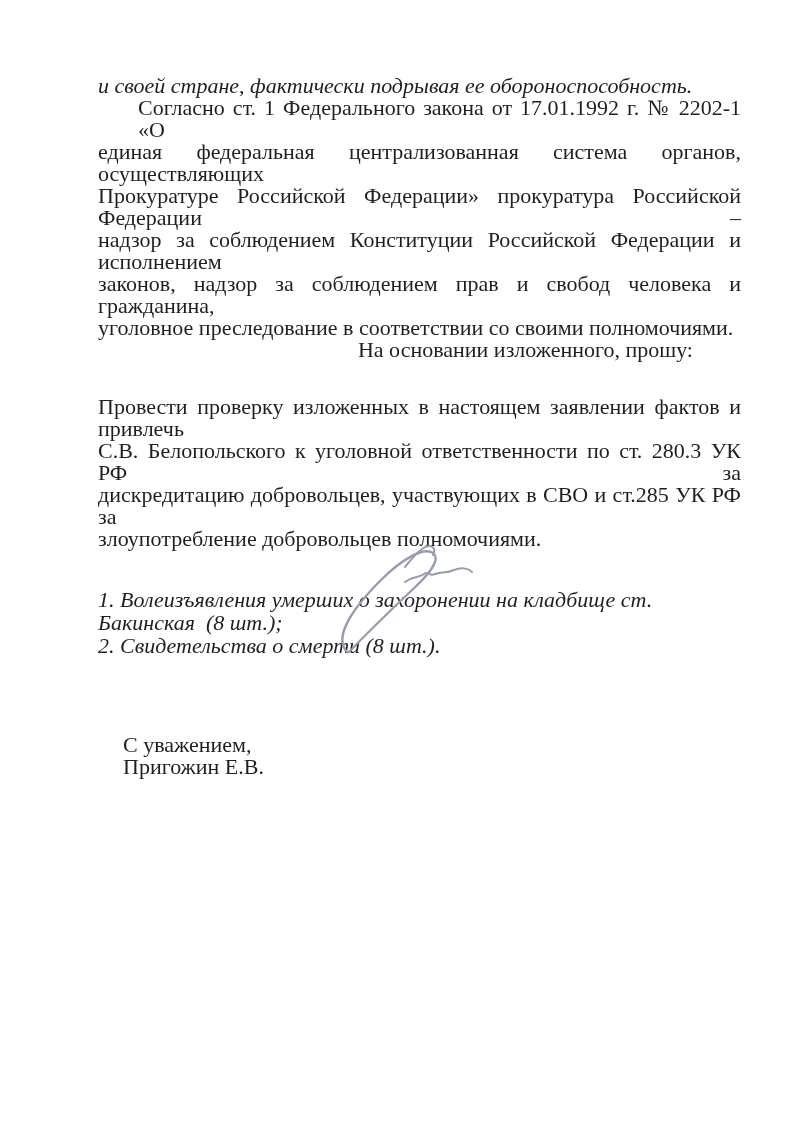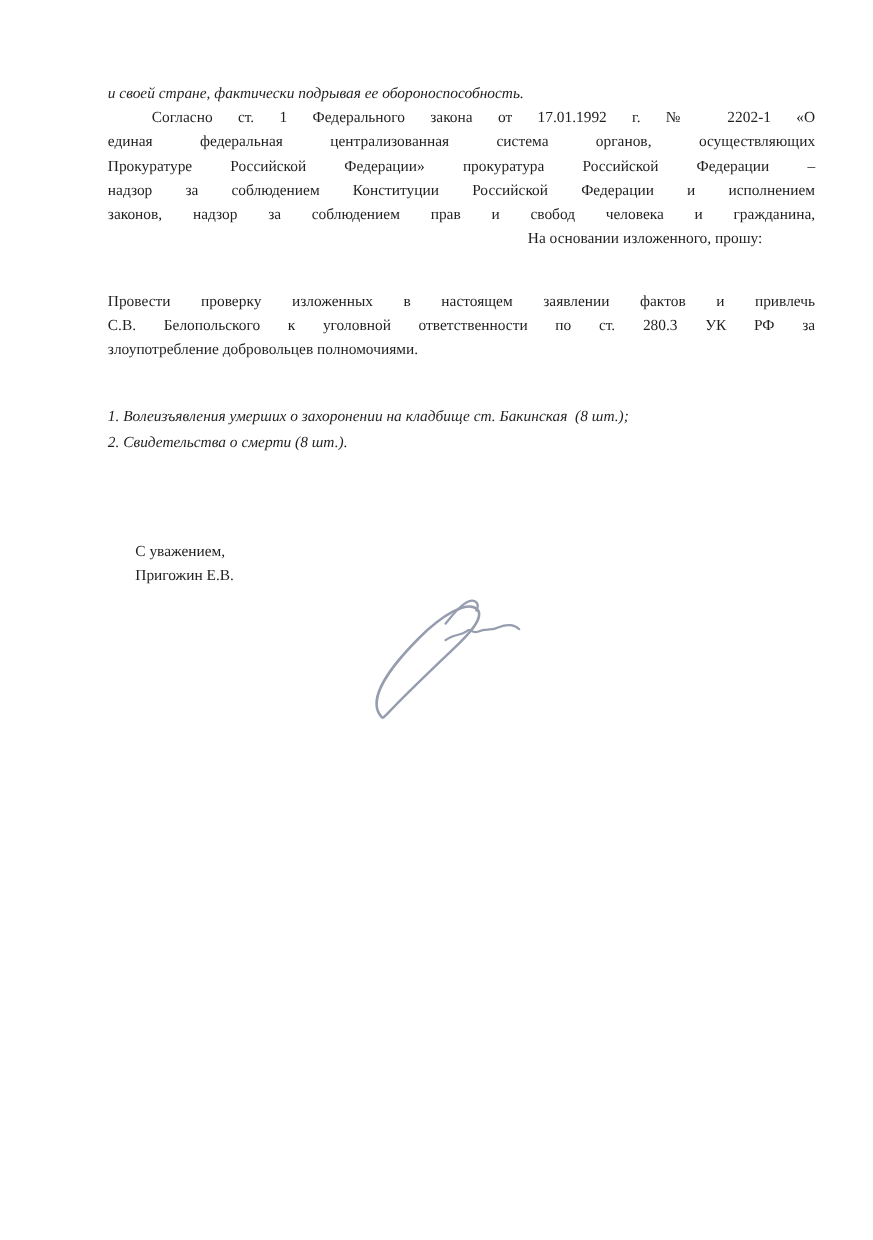--- a/index.html
+++ b/index.html
@@ -4,21 +4,21 @@
 <style>
   html, body { margin: 0; padding: 0; background: #ffffff; }
   .page {
     position: relative;
     width: 794px;
     height: 1127px;
     background: #ffffff;
     overflow: hidden;
     font-family: "Liberation Serif", "DejaVu Serif", serif;
     color: #1f1f1f;
-    font-size: 14px;
+    font-size: 22px;
   }
   .content {
     position: absolute;
     left: 98px;
     top: 75px;
     width: 643px;
   }
   .line { line-height: 22px; min-height: 22px; }
   .jline { text-align: justify; text-align-last: justify; }
   .indent { padding-left: 40px; }
@@ -49,27 +49,29 @@
   <div class="content">
 
     <div class="line italic">и своей стране, фактически подрывая ее обороноспособность.</div>
 
     <div>
       <div class="line jline indent">Согласно ст. 1 Федерального закона от 17.01.1992 г. № 2202-1 «О</div>
       <div class="line jline">единая федеральная централизованная система органов, осуществляющих</div>
       <div class="line jline">Прокуратуре Российской Федерации» прокуратура Российской Федерации –</div>
       <div class="line jline">надзор за соблюдением Конституции Российской Федерации и исполнением</div>
       <div class="line jline">законов, надзор за соблюдением прав и свобод человека и гражданина,</div>
+      <div class="line">уголовное преследование в соответствии со своими полномочиями.</div>
     </div>
 
     <div class="heading">На основании изложенного, прошу:</div>
 
     <div class="paragraph">
       <div class="line jline">Провести проверку изложенных в настоящем заявлении фактов и привлечь</div>
       <div class="line jline">С.В. Белопольского к уголовной ответственности по ст. 280.3 УК РФ за</div>
+      <div class="line jline">дискредитацию добровольцев, участвующих в СВО и ст.285 УК РФ за</div>
       <div class="line">злоупотребление добровольцев полномочиями.</div>
     </div>
 
     <div class="attachments">
       <div class="attach-item">1. Волеизъявления умерших о захоронении на кладбище ст. Бакинская  (8 шт.);</div>
       <div class="attach-item">2. Свидетельства о смерти (8 шт.).</div>
     </div>
 
     <div class="signoff">
       <div class="signoff-line">С уважением,</div>

